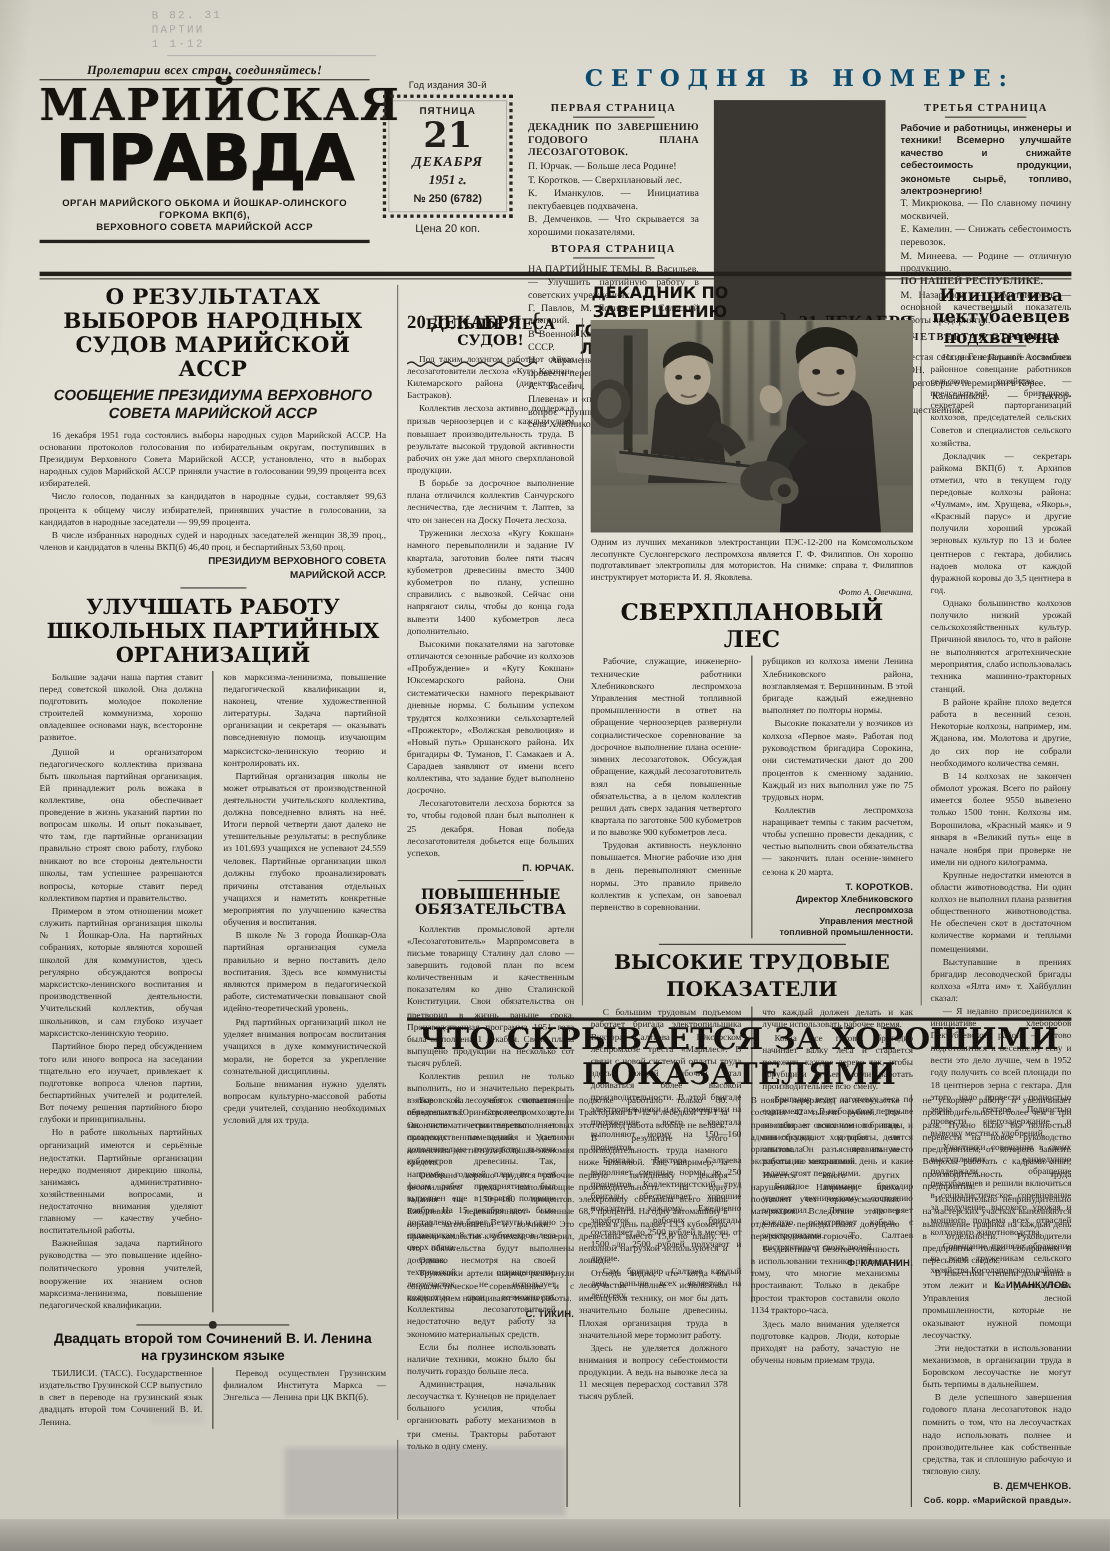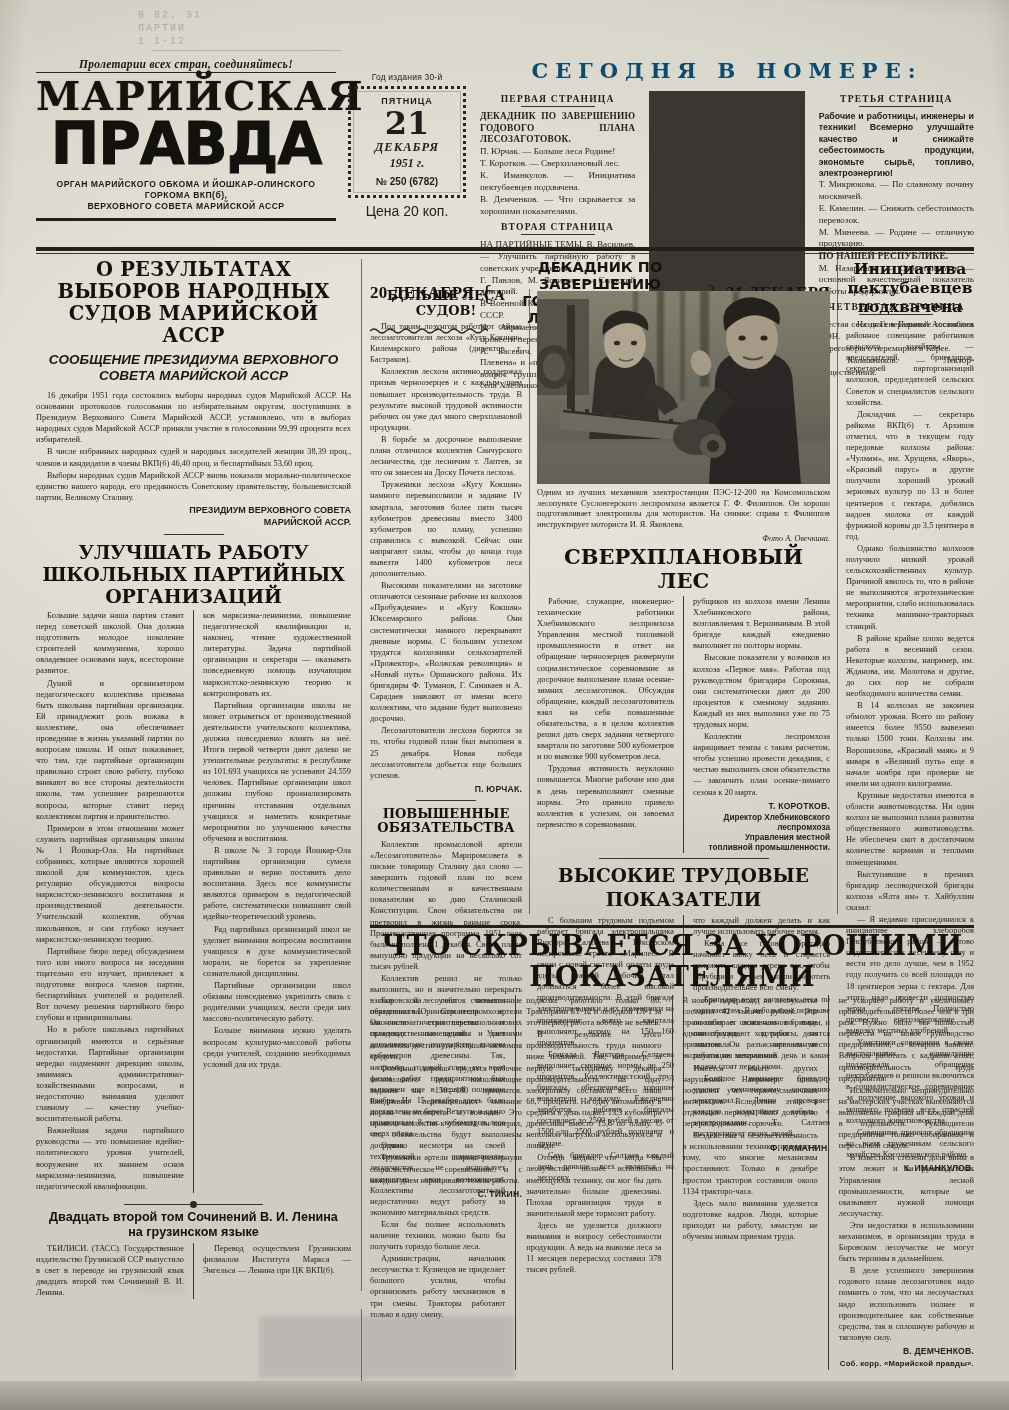--- a/index.html
+++ b/index.html
@@ -77,21 +77,21 @@
   .datebox .year{font-family:"Liberation Sans",sans-serif;font-size:8.5px;letter-spacing:.2px;margin-bottom:4px;color:#26231f;}
   .starbox{
     border:3px dotted #2a2723;padding:7px 4px 8px;
     outline:1px solid rgba(40,38,34,.25);outline-offset:-6px;
   }
   .dow{font-family:"Liberation Sans",sans-serif;font-weight:bold;font-size:9px;letter-spacing:1px;}
   .daynum{font-family:"DejaVu Serif",serif;font-weight:bold;font-size:32px;line-height:34px;}
   .month{font-family:"Liberation Serif",serif;font-style:italic;font-weight:bold;font-size:12.5px;letter-spacing:1px;}
   .yr{font-family:"Liberation Serif",serif;font-style:italic;font-weight:bold;font-size:12px;margin-top:1px;}
   .issue{font-family:"Liberation Sans",sans-serif;font-weight:bold;font-size:10px;margin-top:5px;}
-  .price{font-family:"Liberation Sans",sans-serif;font-size:14px;margin-top:5px;}
+  .price{font-family:"Liberation Sans",sans-serif;font-size:10px;margin-top:5px;}
 
   
   .contents{position:absolute;left:444px;top:0;width:494px;}
   .today-title{
     text-align:center;font-family:"DejaVu Serif",serif;font-weight:bold;
     font-size:21px;letter-spacing:7px;color:#0c4a6e;margin-bottom:6px;
   }
   .cols2{display:flex;gap:14px;}
   .cols2 > div{flex:1;}
   .cdiv{width:1px;background:#3a3733;margin:2px 0;}
@@ -280,22 +280,22 @@
 
       <div class="vr" style="left:325px;top:0;height:1032px;"></div>
       <div class="vr" style="left:801px;top:0;height:655px;"></div>
       <div class="vr" style="left:325px;top:1050px;height:72px;"></div>
 
       <div class="col" style="left:0;top:0;width:315px;">
 
         <h1 class="hl hl-lg">О РЕЗУЛЬТАТАХ ВЫБОРОВ НАРОДНЫХ СУДОВ МАРИЙСКОЙ АССР</h1>
         <div class="sub-ital">СООБЩЕНИЕ ПРЕЗИДИУМА ВЕРХОВНОГО СОВЕТА МАРИЙСКОЙ АССР</div>
         <p class="t">16 декабря 1951 года состоялись выборы народных судов Марийской АССР. На основании протоколов голосования по избирательным округам, поступивших в Президиум Верховного Совета Марийской АССР, установлено, что в выборах народных судов Марийской АССР приняли участие в голосовании 99,99 процента всех избирателей.</p>
+        <p class="t">Число голосов, поданных за кандидатов в народные судьи, составляет 99,63 процента к общему числу избирателей, принявших участие в голосовании, за кандидатов в народные заседатели — 99,99 процента.</p>
         <p class="t">В числе избранных народных судей и народных заседателей женщин 38,39 проц., членов и кандидатов в члены ВКП(б) 46,40 проц. и беспартийных 53,60 проц.</p>
-        <p class="t">Выборы народных судов Марийской АССР вновь показали морально-политическое единство нашего народа, его преданность Советскому правительству, большевистской партии, Великому Сталину.</p>
         <div class="sigblock">
           <div>ПРЕЗИДИУМ ВЕРХОВНОГО СОВЕТА</div>
           <div>МАРИЙСКОЙ АССР.</div>
         </div>
         <div class="rule-short"></div>
 
         <h1 class="hl hl-sans">УЛУЧШАТЬ РАБОТУ ШКОЛЬНЫХ ПАРТИЙНЫХ ОРГАНИЗАЦИЙ</h1>
 
         <div style="display:flex;gap:9px;">
           <div style="width:152px;">
@@ -305,21 +305,20 @@
             <p class="t">Партийное бюро перед обсуждением того или иного вопроса на заседании тщательно его изучает, привлекает к подготовке вопроса членов партии, беспартийных учителей и родителей. Вот почему решения партийного бюро глубоки и принципиальны.</p>
             <p class="t">Но в работе школьных партийных организаций имеются и серьёзные недостатки. Партийные организации нередко подменяют дирекцию школы, занимаясь административно-хозяйственными вопросами, и недостаточно внимания уделяют главному — качеству учебно-воспитательной работы.</p>
             <p class="t">Важнейшая задача партийного руководства — это повышение идейно-политического уровня учителей, вооружение их знанием основ марксизма-ленинизма, повышение педагогической квалификации.</p>
           </div>
           <div class="cdiv" style="margin:0;"></div>
           <div style="width:152px;">
             <p class="t ni">ков марксизма-ленинизма, повышение педагогической квалификации и, наконец, чтение художественной литературы. Задача партийной организации и секретаря — оказывать повседневную помощь изучающим марксистско-ленинскую теорию и контролировать их.</p>
             <p class="t">Партийная организация школы не может отрываться от производственной деятельности учительского коллектива, должна повседневно влиять на неё. Итоги первой четверти дают далеко не утешительные результаты: в республике из 101.693 учащихся не успевают 24.559 человек. Партийные организации школ должны глубоко проанализировать причины отставания отдельных учащихся и наметить конкретные мероприятия по улучшению качества обучения и воспитания.</p>
             <p class="t">В школе № 3 города Йошкар-Ола партийная организация сумела правильно и верно поставить дело воспитания. Здесь все коммунисты являются примером в педагогической работе, систематически повышают свой идейно-теоретический уровень.</p>
             <p class="t">Ряд партийных организаций школ не уделяет внимания вопросам воспитания учащихся в духе коммунистической морали, не борется за укрепление сознательной дисциплины.</p>
-            <p class="t">Партийные организации школ обязаны повседневно укреплять связь с родителями учащихся, вести среди них массово-политическую работу.</p>
             <p class="t">Больше внимания нужно уделять вопросам культурно-массовой работы среди учителей, созданию необходимых условий для их труда.</p>
           </div>
         </div>
 
         <div class="dot-rule" style="margin-top:8px;">
           <span><i style="left:28%;width:22%"></i><b></b><i style="left:50%;width:22%"></i></span>
         </div>
         <h1 class="hl hl-serif-c" style="font-family:'Liberation Sans',sans-serif;font-size:12.6px;line-height:15px;">
           <span>Двадцать второй том Сочинений В. И. Ленина</span><br>
           <span>на грузинском языке</span>

